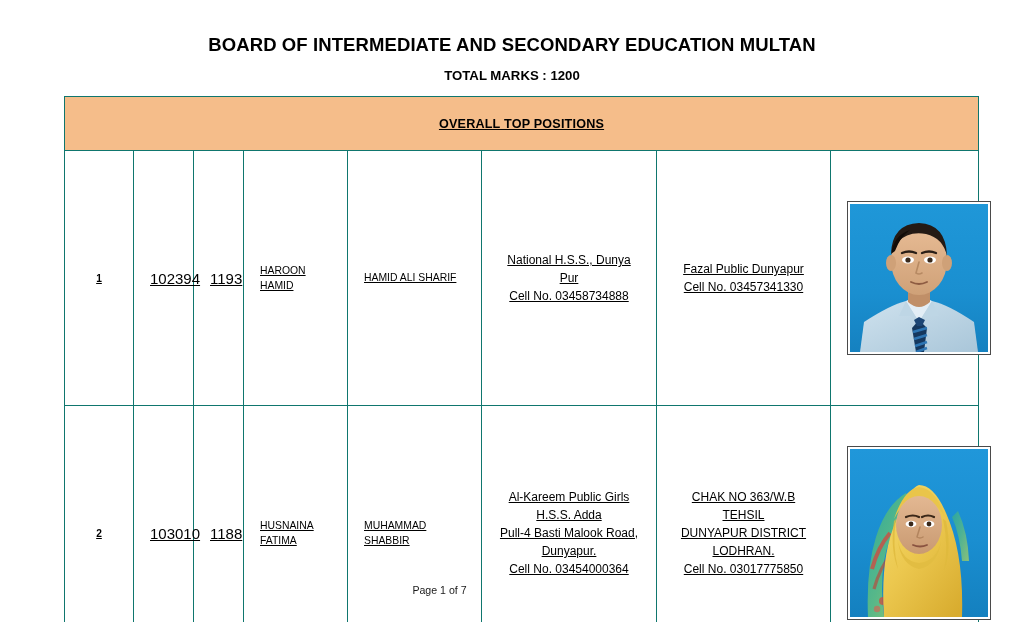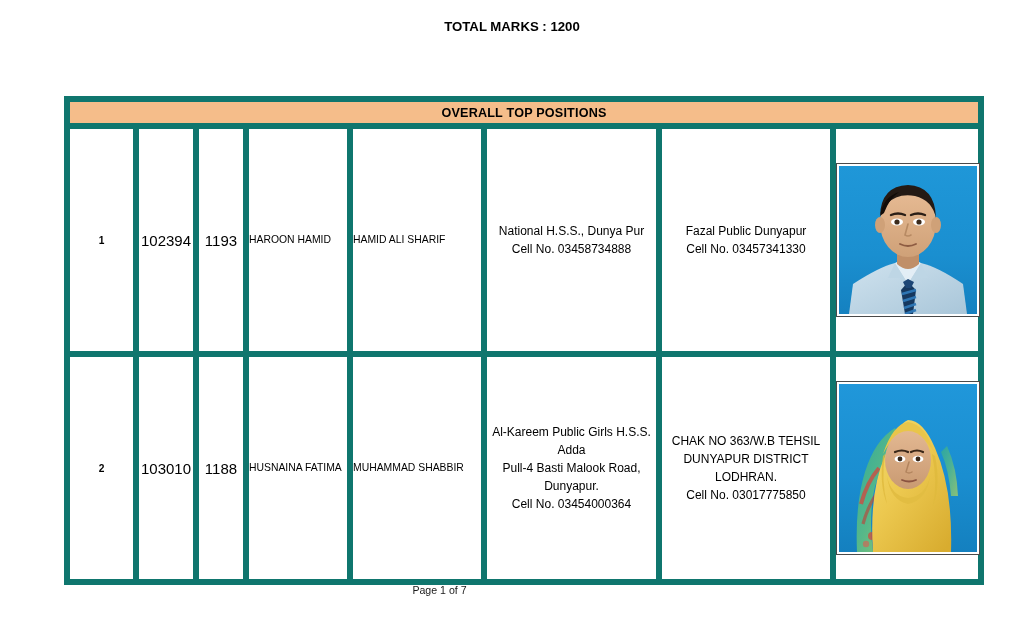--- a/index.html
+++ b/index.html
@@ -33,40 +33,41 @@
   }
   .title-sub {
     font-size: 13.2px;
     font-weight: bold;
     margin-top: 6px;
     line-height: 1.2;
   }
   .title-marks {
     font-size: 13.2px;
     font-weight: bold;
-    margin-top: 19px;
+    margin-top: 12px;
     line-height: 1.2;
   }
 
   
   .table-wrap {
     position: absolute;
     left: 64px;
     top: 96px;
     width: 914px;
   }
   table.positions {
     border-collapse: collapse;
     table-layout: fixed;
     width: 914px;
   }
   table.positions td, table.positions th {
-    border: 6px solid #0f766e;
-    padding: 0;
+    border: 1px solid #0f766e;
+    padding: 16px;
     vertical-align: middle;
+    text-decoration: underline;
   }
 
   .band-cell {
     background: #f5bd8a;
     height: 21px;
     text-align: center;
     font-size: 12.6px;
     font-weight: bold;
     letter-spacing: 0.2px;
     color: #000;
@@ -145,20 +146,21 @@
     width: 879px;
     text-align: center;
     font-size: 10.6px;
     color: #1a1a1a;
   }
 </style>
 </head>
 <body>
 
 <div class="doc-header">
+  <div class="title-main">BOARD OF INTERMEDIATE AND SECONDARY EDUCATION MULTAN</div>
   <div class="title-marks">TOTAL MARKS : 1200</div>
 </div>
 
 <div class="table-wrap">
   <table class="positions">
     <colgroup>
       <col class="c-position">
         <col class="c-roll">
         <col class="c-marks">
       <col class="c-student">

